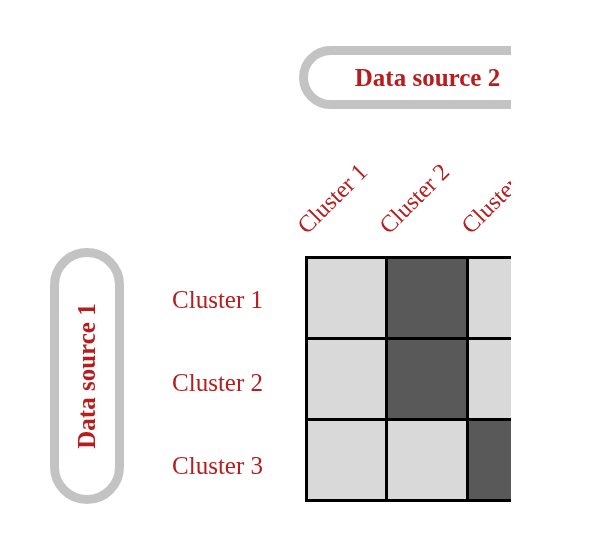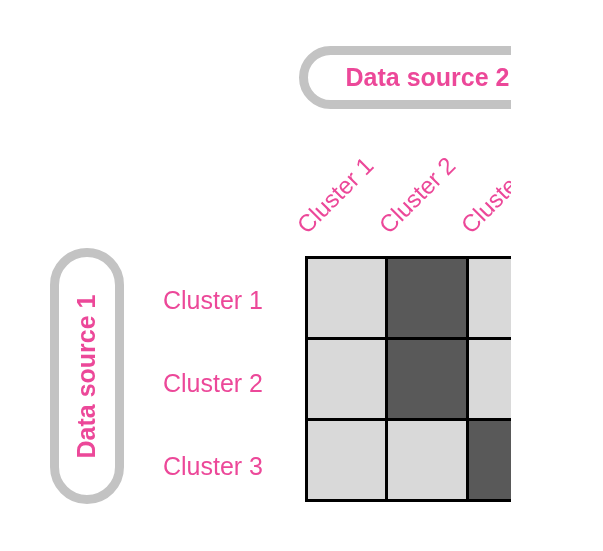--- a/index.html
+++ b/index.html
@@ -1,22 +1,22 @@
 <!DOCTYPE html>
 <html><head>
 <meta charset="utf-8">
 <style>
   html, body { margin: 0; padding: 0; background: #ffffff; }
   .canvas {
     position: relative;
     width: 511px;
     height: 551px;
     background: var(--bg, #ffffff);
-    font-family: Liberation Sans, sans-serif;
-    color: #ec4899;
+    font-family: Liberation Serif, serif;
+    color: #b91c1c;
     overflow: hidden;
   }
   .pill {
     position: absolute;
     box-sizing: border-box;
     background: #ffffff;
     border: 9px solid var(--pill-border, #c3c3c3);
     border-radius: 999px;
     display: flex;
     align-items: center;

